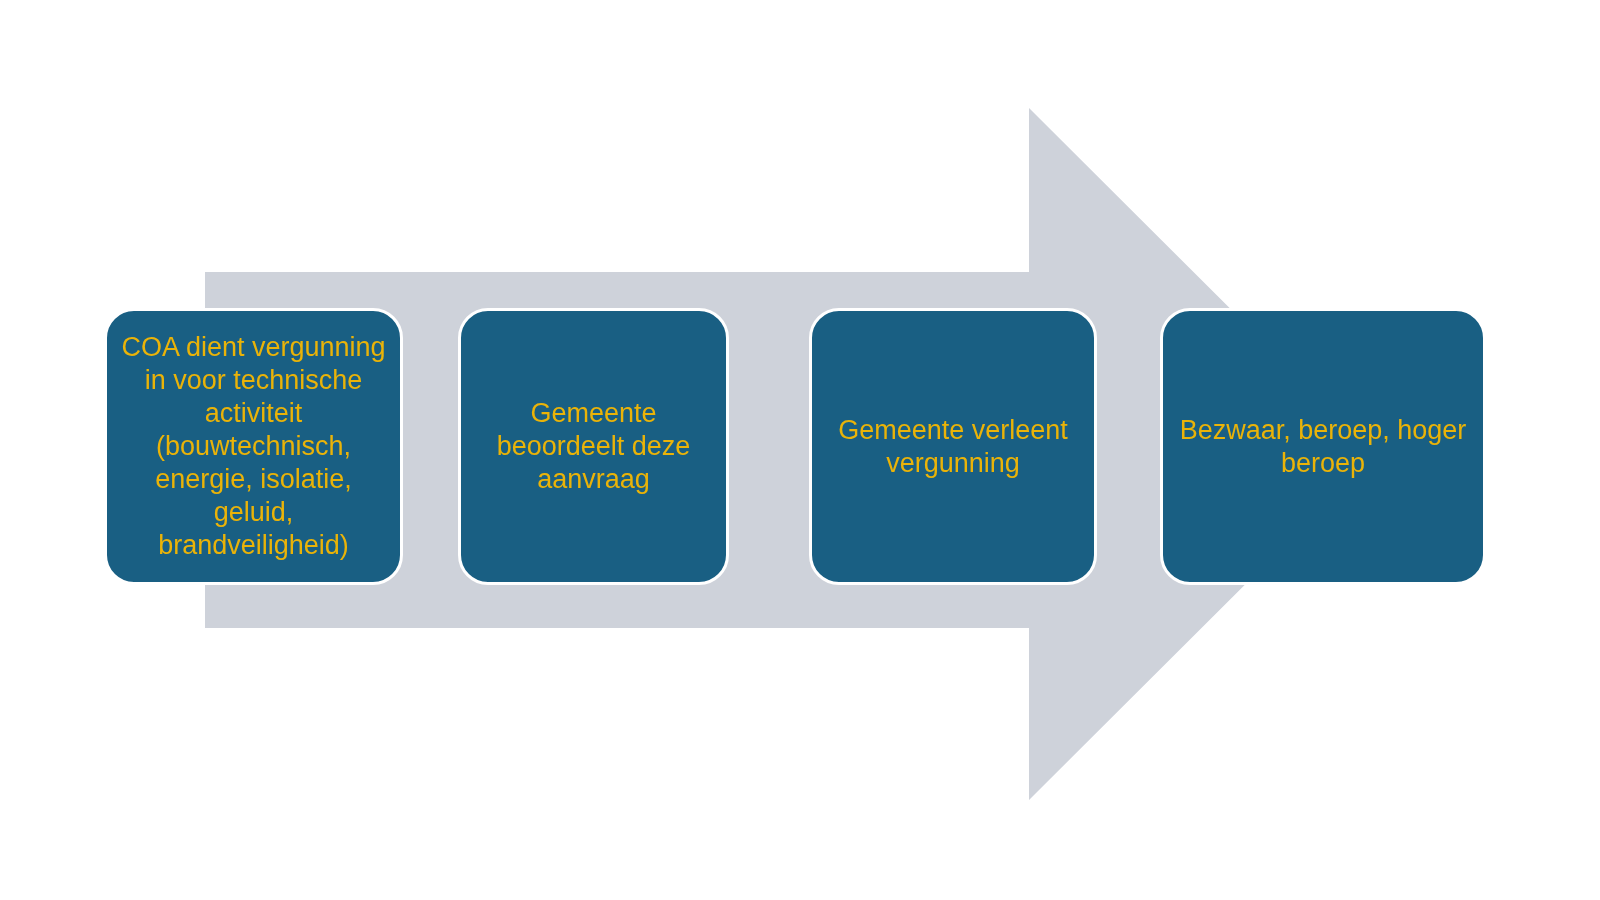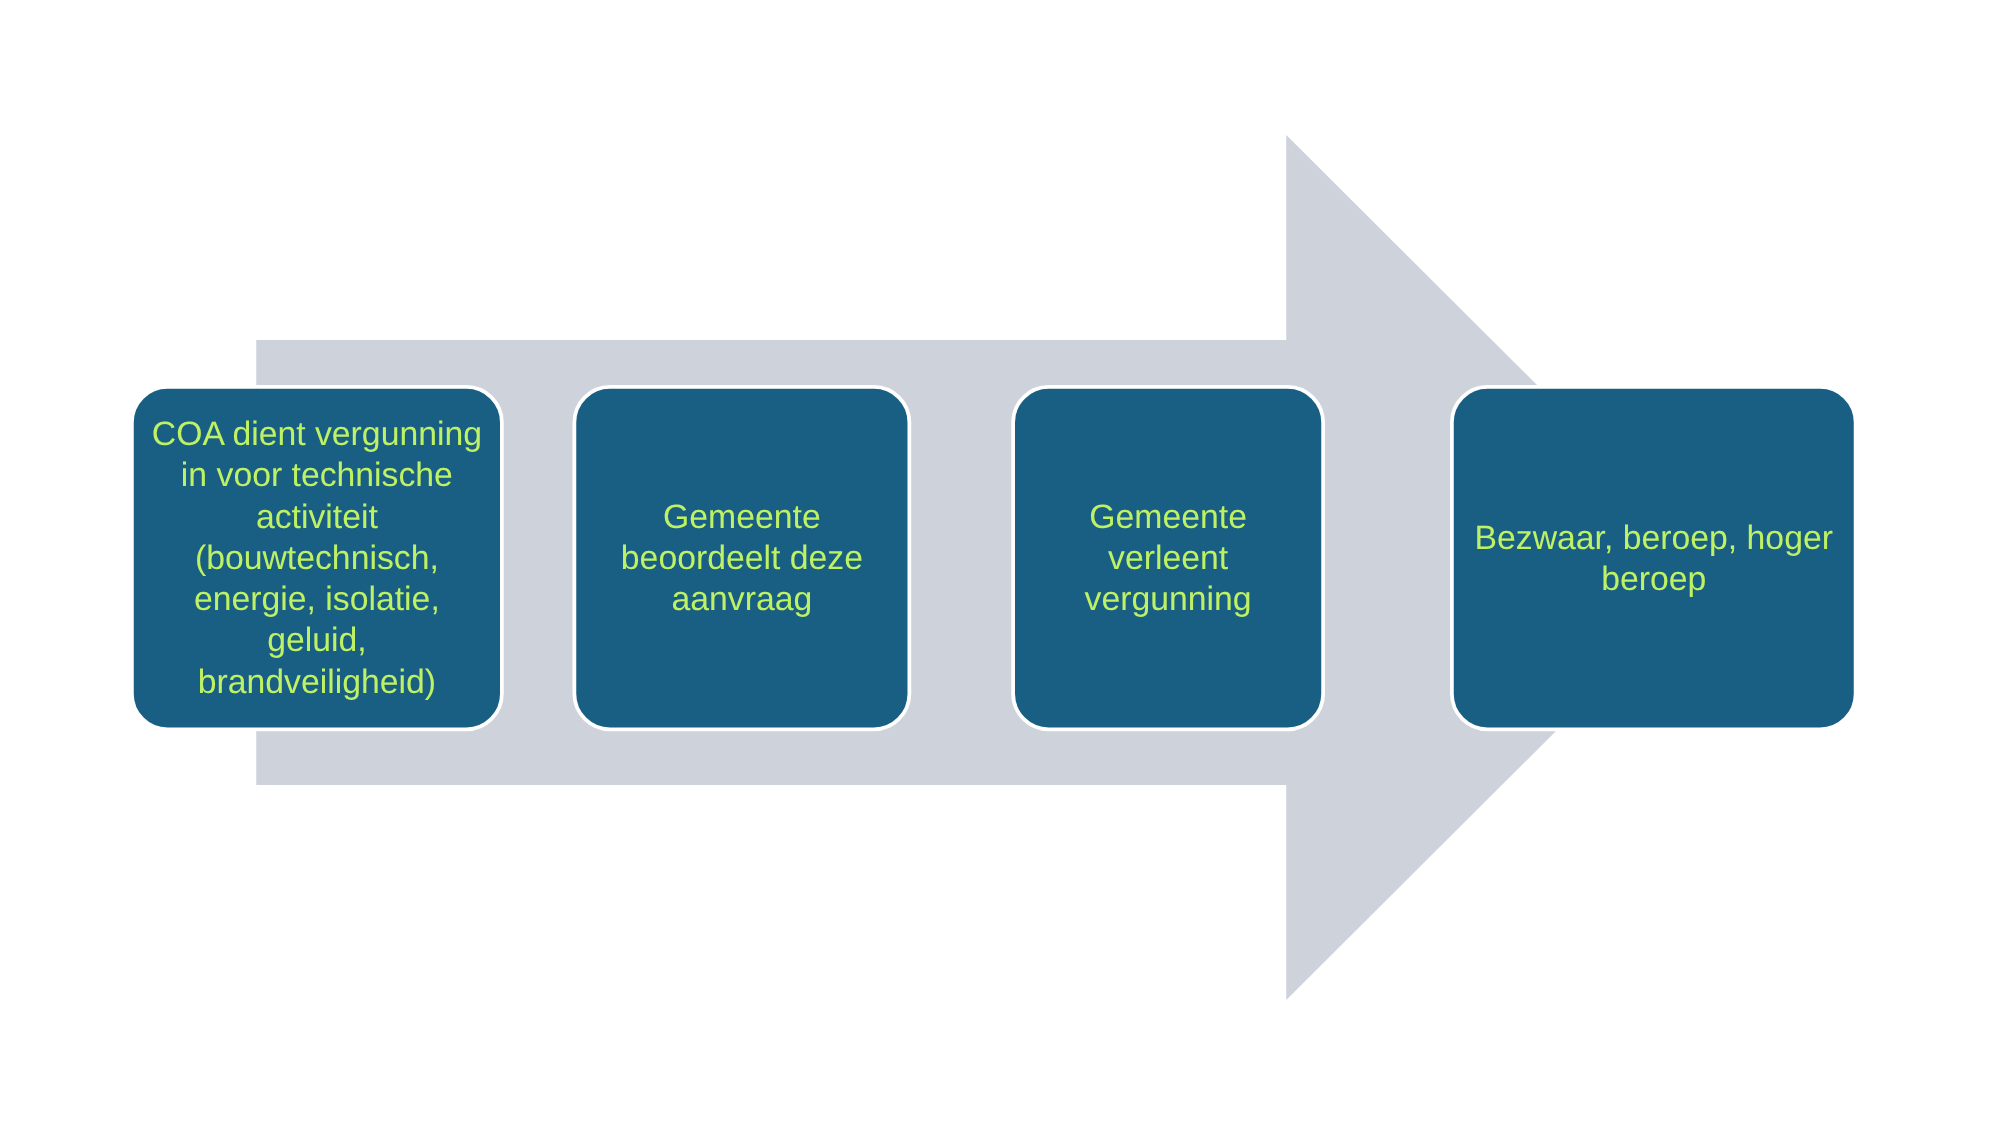--- a/index.html
+++ b/index.html
@@ -30,21 +30,21 @@
   .step-box {
     position: absolute;
     box-sizing: border-box;
     background: #195F83;
     border: 3px solid #ffffff;
     border-radius: 30px;
     display: flex;
     align-items: center;
     justify-content: center;
     text-align: center;
-    color: #bef264;
+    color: #eab308;
     line-height: 1.22;
     padding: 8px 12px;
   }
   .step-label {
     display: block;
     width: 100%;
     white-space: pre-line;
   }
   #step-box-1 {
     left: 104px;
@@ -56,21 +56,21 @@
   #step-box-2 {
     left: 458px;
     top: 308px;
     width: 271px;
     height: 277px;
     font-size: 27px;
   }
   #step-box-3 {
     left: 809px;
     top: 308px;
-    width: 251px;
+    width: 288px;
     height: 277px;
     font-size: 27px;
   }
   #step-box-4 {
     left: 1160px;
     top: 308px;
     width: 326px;
     height: 277px;
     font-size: 27px;
   }

